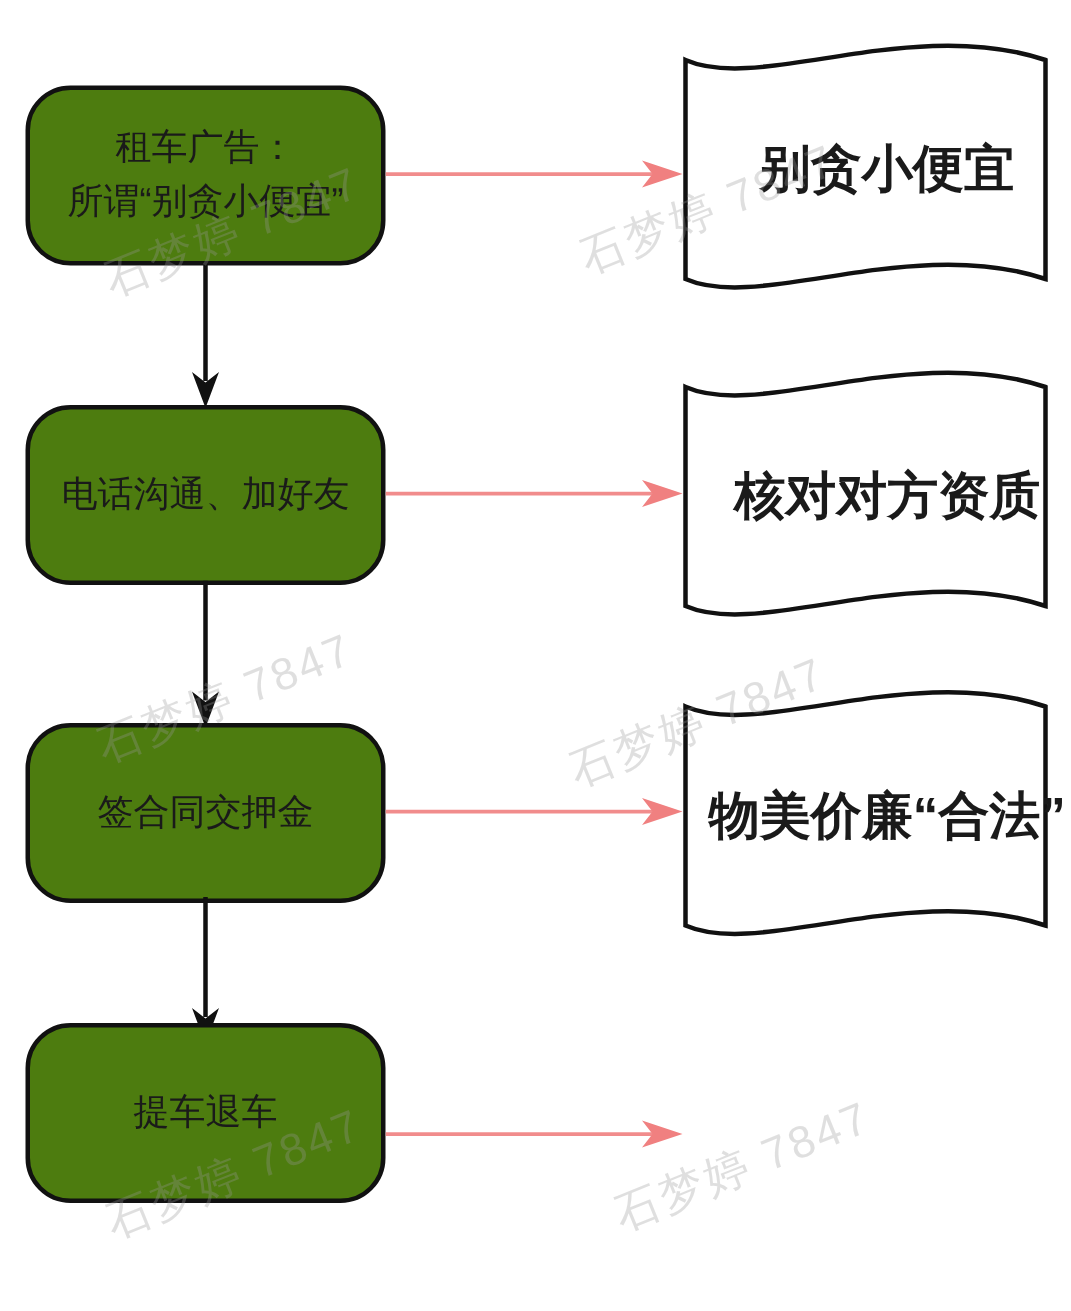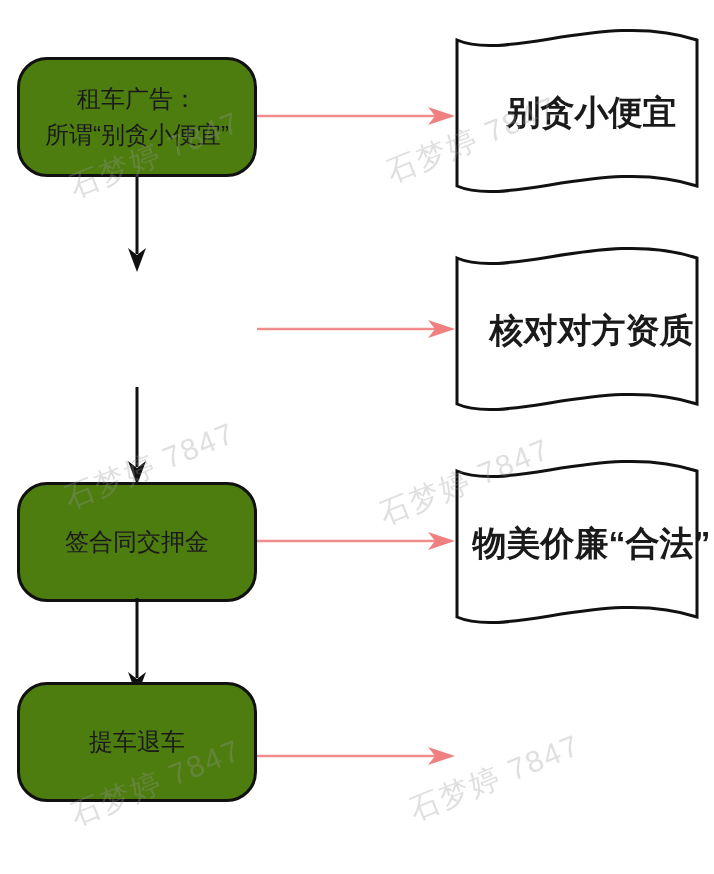--- a/index.html
+++ b/index.html
@@ -62,20 +62,24 @@
     <svg width="244" height="190" viewBox="0 0 244 190">
       <path class="shape" d="M 2,22 C 52,44 152,-8 242,22 L 242,168 C 152,138 52,190 2,168 Z"></path>
     </svg>
     <div class="note">别贪小便宜</div>
   </div>
   <svg class="v-arrow" style="top:174px;" viewBox="0 0 24 99">
     <line x1="12" y1="0" x2="12" y2="80"></line>
     <path d="M12,98 L3,74 L12,81 L21,74 Z"></path>
   </svg>
 
+  <div class="process-box" style="top:270px;">
+    <span>电话沟通、加好友</span>
+    <span></span>
+  </div>
   <svg class="h-arrow" style="top:317px;" viewBox="0 0 200 24">
     <line x1="0" y1="12" x2="180" y2="12"></line>
     <path d="M198,12 L171,3 L178,12 L171,21 Z"></path>
   </svg>
   <div class="wavy" style="top:236px;">
     <svg width="244" height="190" viewBox="0 0 244 190">
       <path class="shape" d="M 2,22 C 52,44 152,-8 242,22 L 242,168 C 152,138 52,190 2,168 Z"></path>
     </svg>
     <div class="note">核对对方资质</div>
   </div>

